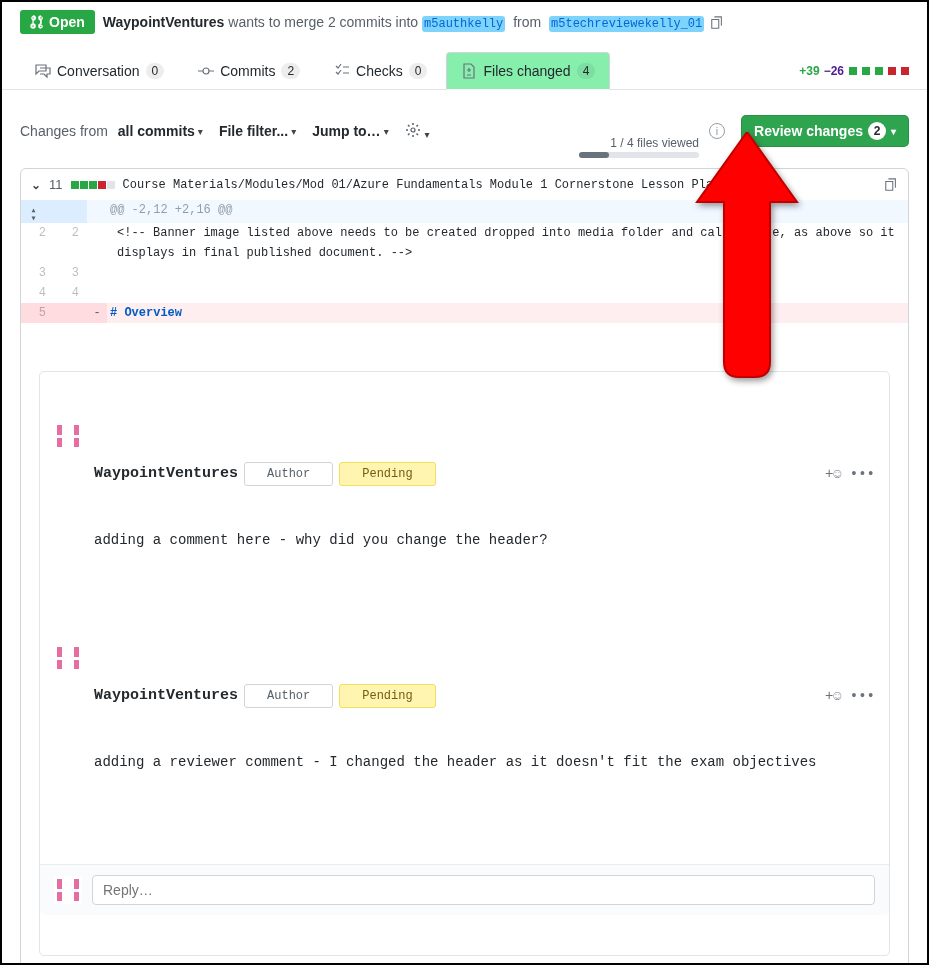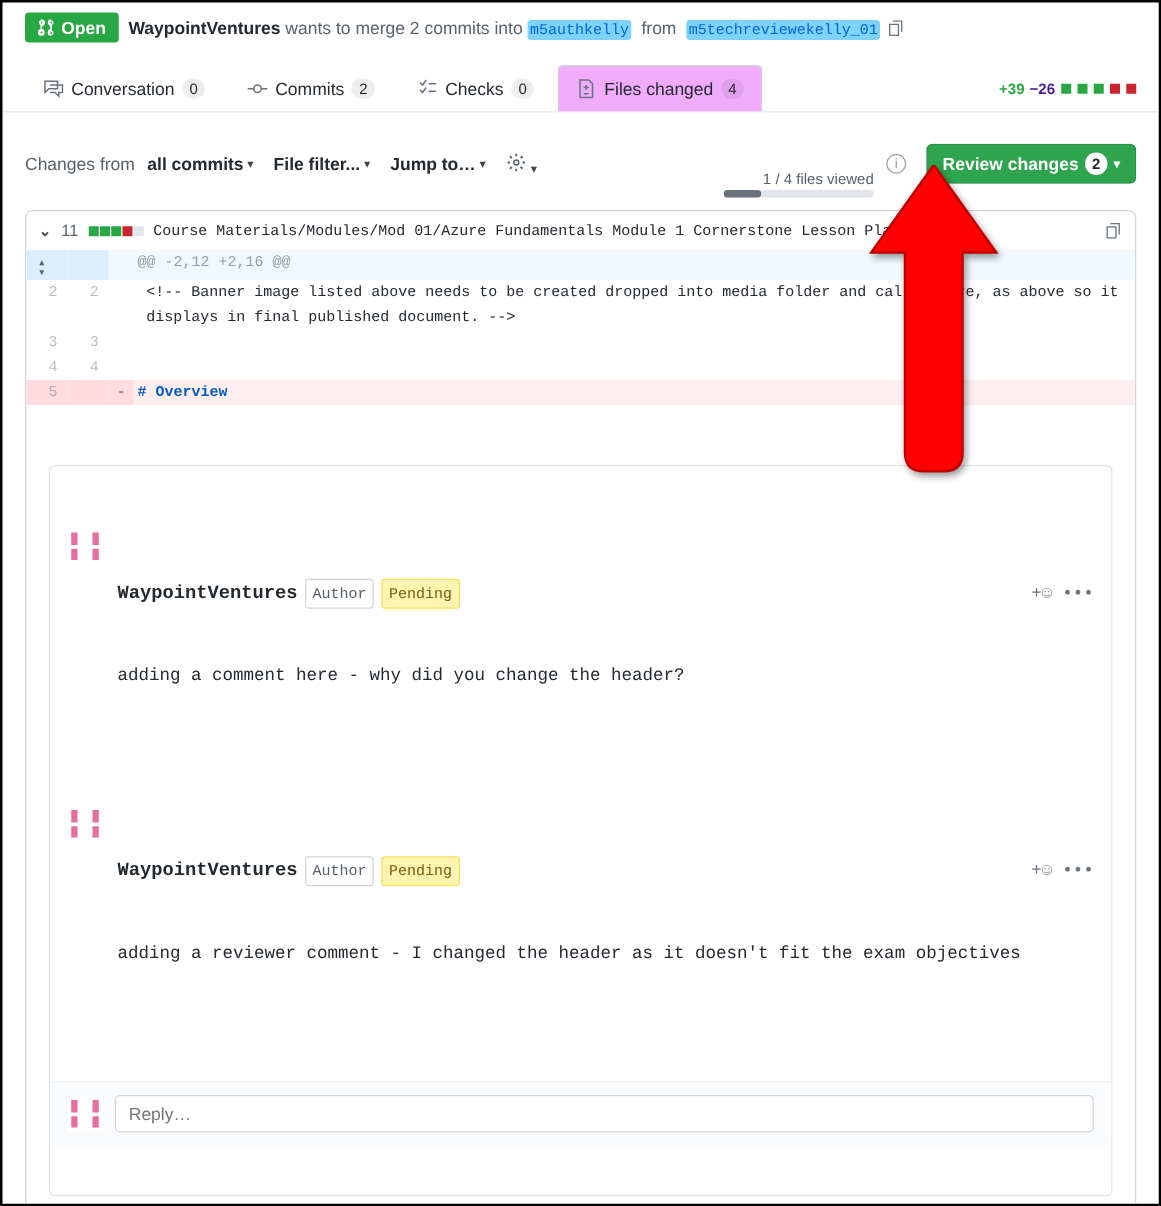--- a/index.html
+++ b/index.html
@@ -6,21 +6,21 @@
 body { font-family: -apple-system, BlinkMacSystemFont, "Segoe UI", Helvetica, Arial, sans-serif; font-size: 14px; color: #24292e; background: #fff; border: 2px solid #000;width: 929px; height: 965px; overflow: hidden; position: relative; }
 .pr-header { display: flex; align-items: center; gap: 8px; padding: 8px 18px 14px; }
 .state-badge { background: #28a745; color: #fff; border-radius: 3px; padding: 4px 10px; font-weight: 600; font-size: 14px; display: inline-flex; align-items: center; gap: 5px; }
 .state-badge svg { fill: #fff; }
 .merge-line { font-size: 14px; color: #586069; }
 .merge-line .author { color: #24292e; font-weight: 600; }
 .branch-label { background: #7dd3fc; color: #0366d6; font-family: SFMono-Regular, Consolas, "Liberation Mono", Menlo, monospace; font-size: 12px; padding: 1px 2px; border-radius: 3px; }
 .clip-icon { color: #6a737d; display: inline-flex; vertical-align: middle; margin-left: 2px; cursor: pointer; }
 .tabs-row { display: flex; align-items: center; padding: 0 18px; margin-top: 4px; position: relative;}
 .tab { padding: 10px 14px; color: #24292e; font-size: 14px; display: inline-flex; align-items: center; gap: 6px; border: 1px solid transparent; border-radius: 4px 4px 0 0; cursor: pointer; margin-right: 4px;}
-.tab.active { border-color: #d1d5da; border-bottom-color: #fff; background: #f0abfc;}
+.tab.active { border-color: #d1d5da; border-bottom-color: #fff; background: #86efac;}
 .tab svg { fill: #6a737d; }
 .counter { background: rgba(27,31,35,0.08); border-radius: 9px; min-width: 18px; padding: 1px 6px; font-size: 12px; color: #24292e; text-align: center; }
 .stats { margin-left: auto; font-size: 12px; display: flex; align-items: center; gap: 4px;}
 .add-stat { color: #28a745; font-weight: 600;}
 .del-stat { color: #4c1d95; font-weight: 600;}
 .stat-block { display: inline-block; width: 8px; height: 8px; margin-left: 1px;}
 .sb-g { background: #28a745; }
 .sb-r { background: #cb2431; }
 .sb-n { background: #e1e4e8; }
 .hr { border-top: 1px solid #e1e4e8; margin-top: -1px;}
@@ -58,21 +58,21 @@
 .del-row .num-col, .del-row .sign-col { background:#ffdce0;}
 .md-head { color:#005cc5; font-weight:600;}
 .comment-block { border:1px solid #e1e4e8; border-radius:5px; margin:8px 18px; background:#fff;}
 .comment-row { display:flex; gap:12px; padding:10px 14px;}
 .avatar { width:28px; height:28px; border-radius:3px; background:#fff; display:grid; grid-template-columns:repeat(3,1fr); grid-template-rows:repeat(2,1fr); gap:3px; padding:3px;}
 .avatar span { background:#e56da1;}
 .avatar span.empty { background:transparent;}
 .comment-body { flex:1;}
 .comment-head { display:flex; align-items:center; gap:6px;}
 .cm-author { font-weight:600; font-size:15px; color:#24292e;}
-.tag { border:1px solid #d1d5da; border-radius:3px; padding:1px 5px; font-size:12px; color:#586069;}
+.tag { border:1px solid #d1d5da; border-radius:3px; padding:1px 22px; font-size:12px; color:#586069;}
 .tag.pending { background:#fff5b1; border-color:#f1e05a; color:#735c0f;}
 .comment-text { margin-top:4px; font-size:14px; color:#24292e;}
 .comment-actions { margin-left:auto; display:flex; align-items:center; gap:8px; color:#6a737d;}
 .comment-actions span { cursor:pointer; font-size:14px;}
 .reply-row { display:flex; align-items:center; gap:10px; padding:10px 14px; border-top:1px solid #eaecef; margin-top:2px; background:#fafbfc; border-radius:0 0 5px 5px;}
 .reply-input { flex:1; border:1px solid #d1d5da; border-radius:4px; padding:6px 10px; font-size:14px; color:#6a737d; background:#fff;}
 .expand-icon { display:inline-flex; flex-direction:column; align-items:center; line-height:8px; color:#586069; font-size:10px;}
 .gear { cursor:pointer; color:#586069;}
 
 

